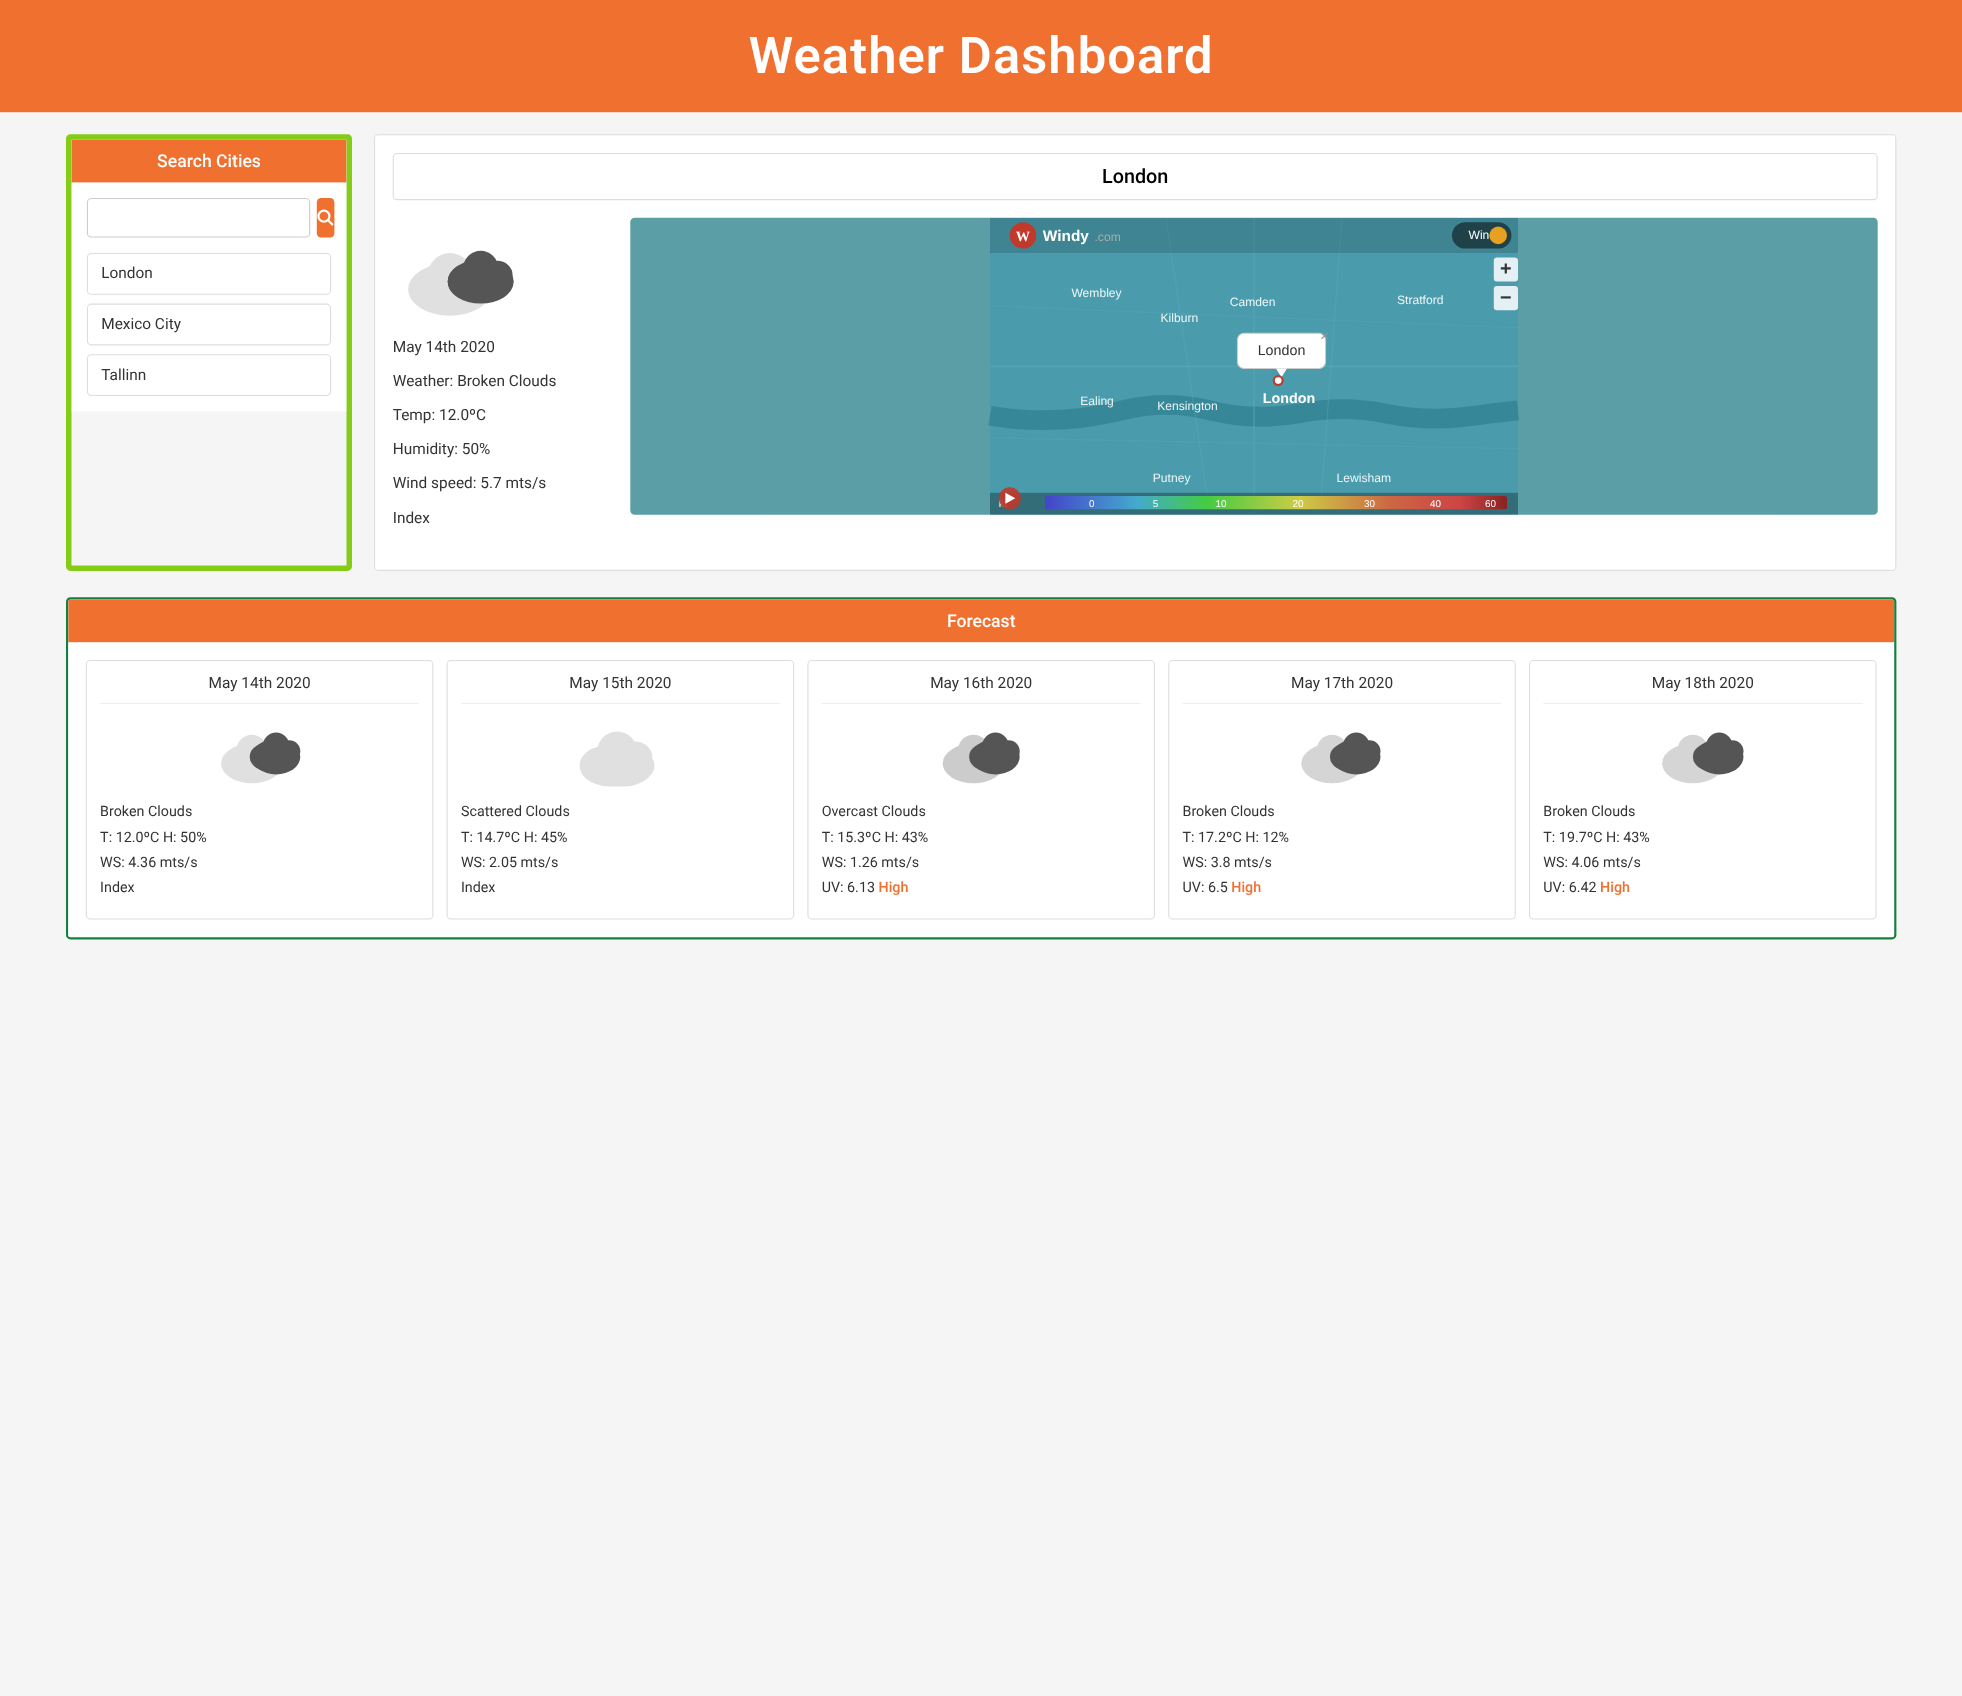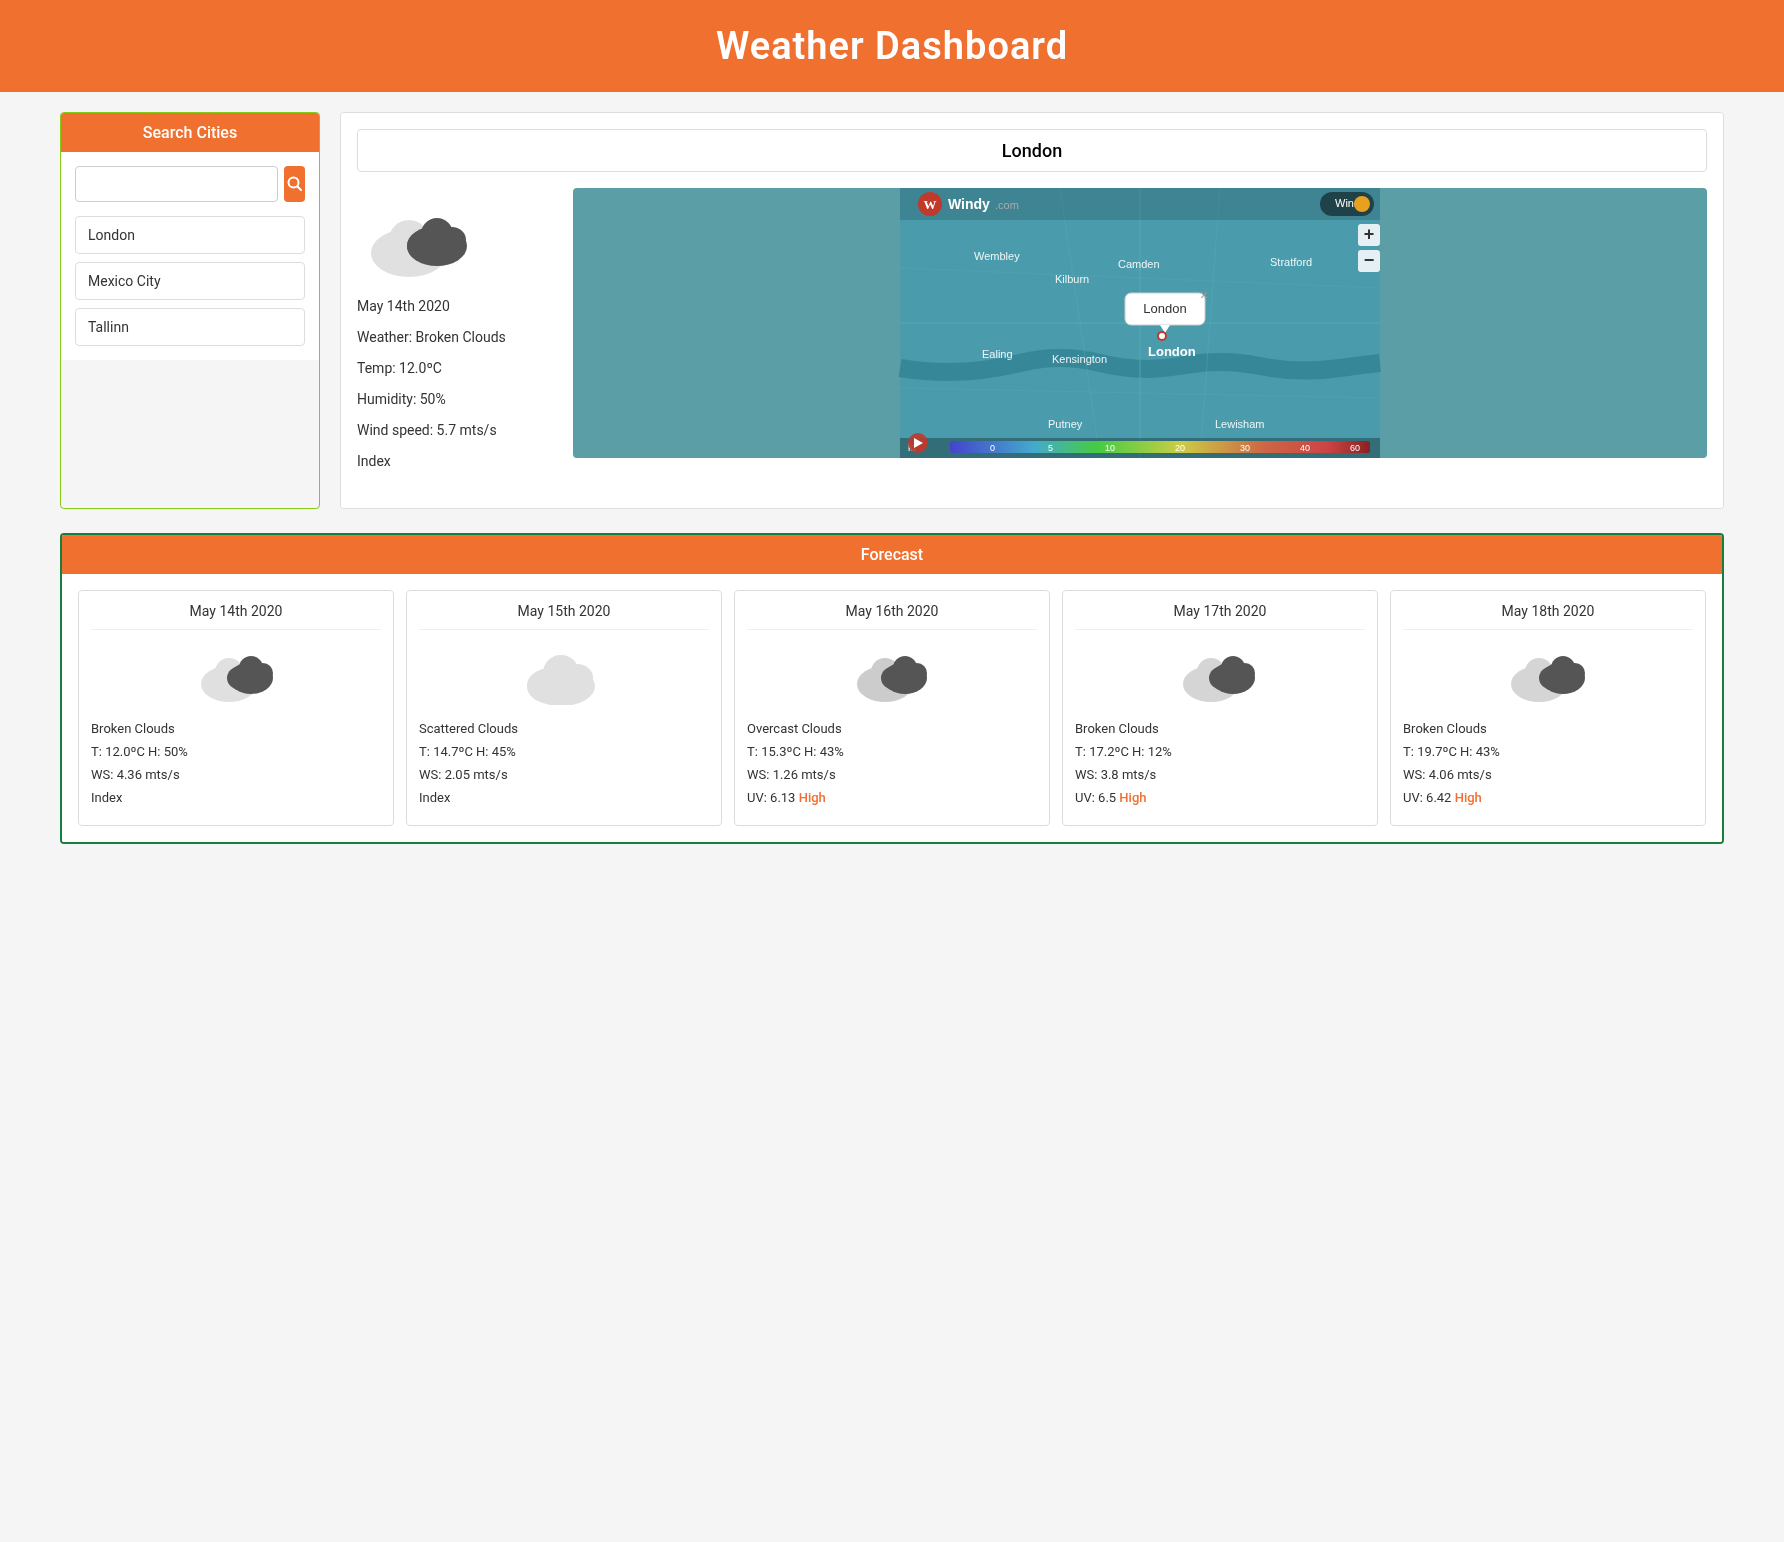--- a/index.html
+++ b/index.html
@@ -10,42 +10,42 @@
     }
 
     
     .header {
       background: #F07030;
       padding: 24px 20px;
       text-align: center;
     }
     .header h1 {
       color: white;
-      font-size: 38px;
+      font-size: 46px;
       font-weight: 600;
       letter-spacing: 1px;
     }
 
     
     .main-content {
       padding: 20px 60px;
     }
 
     
     .top-section {
       display: flex;
       gap: 20px;
       margin-bottom: 24px;
     }
 
     
     .search-panel {
       width: 260px;
       flex-shrink: 0;
-      border: 1px solid #84cc16;
+      border: 5px solid #84cc16;
       border-radius: 4px;
       overflow: hidden;
     }
     .panel-header {
       background: #F07030;
       color: white;
       text-align: center;
       padding: 10px;
       font-size: 16px;
       font-weight: 500;

